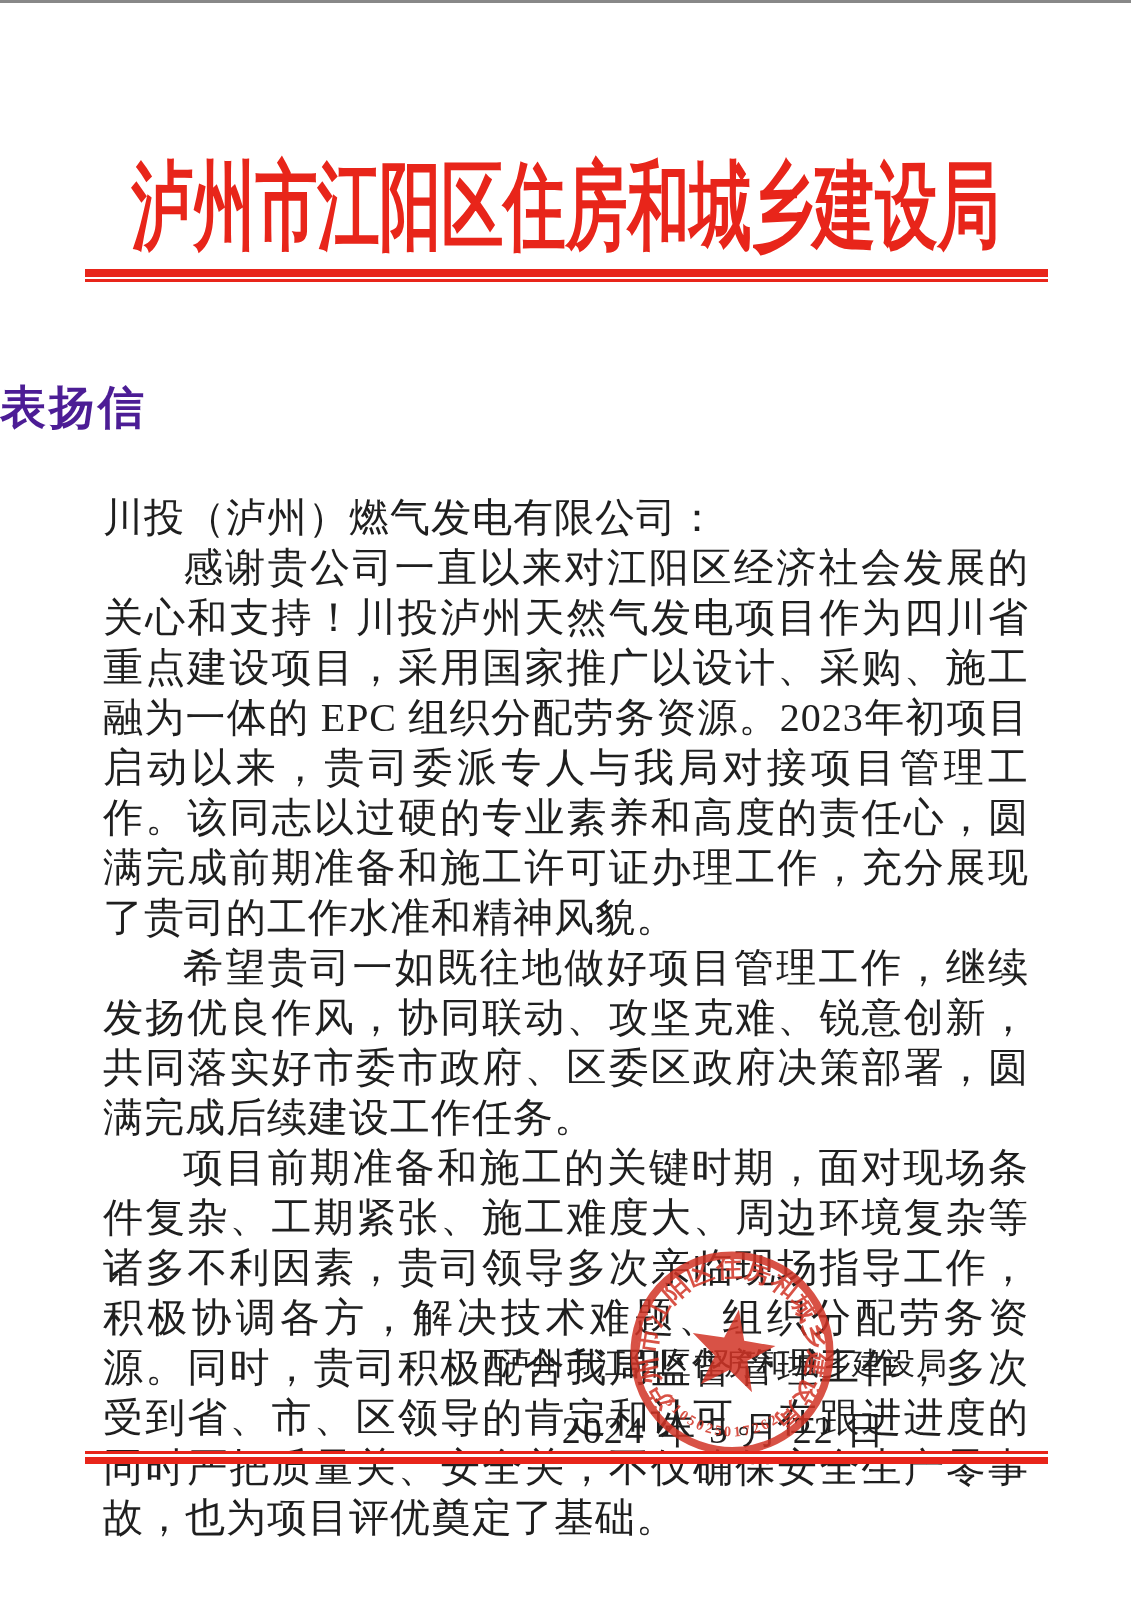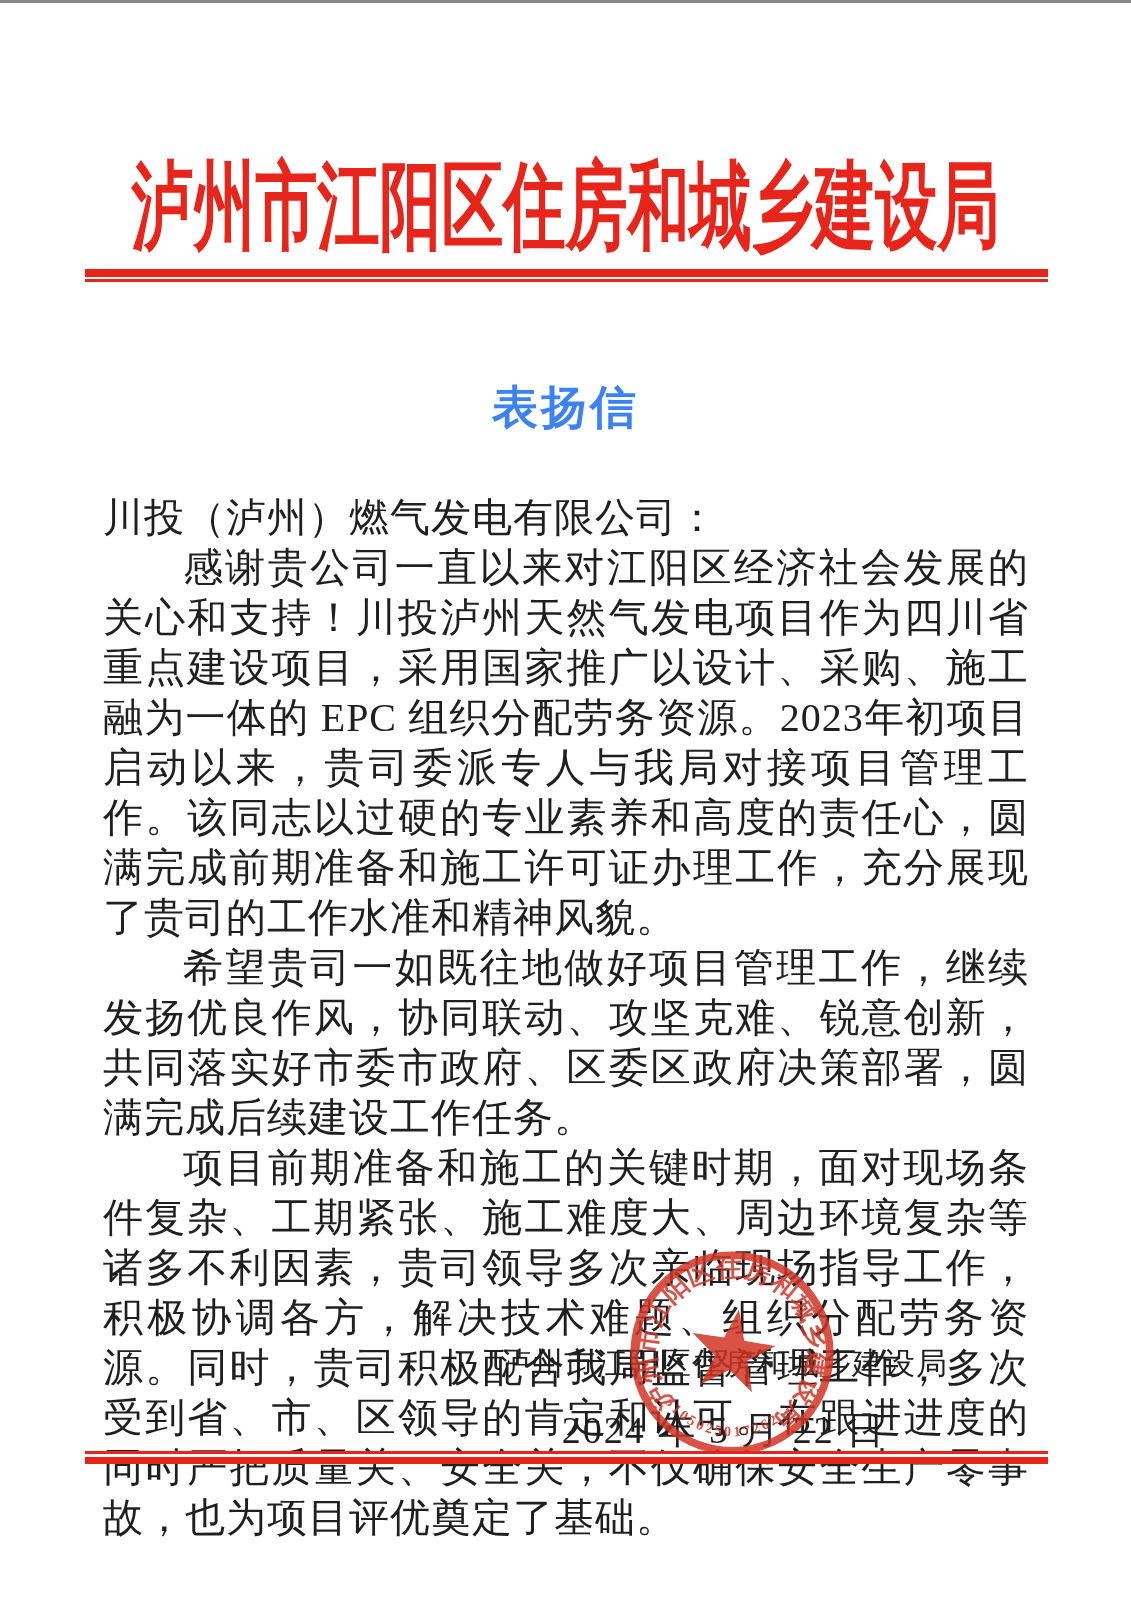--- a/index.html
+++ b/index.html
@@ -31,24 +31,23 @@
   .rule-top .thick{height:8px;background:#e8251a;}
   .rule-top .gap{height:2px;background:#fff;}
   .rule-top .thin{height:3px;background:#e8251a;}
   .rule-bottom{top:1448px;}
   .rule-bottom .thin{height:3px;background:#e8251a;}
   .rule-bottom .gap{height:3px;background:#fff;}
   .rule-bottom .thick{height:7px;background:#e8251a;}
   
   .doc-title{
     position:absolute;top:374px;left:0;width:100%;
-    text-align:center;
     font-size:46px;font-weight:bold;
     letter-spacing:3px;
-    color:#3b82f6;
+    color:#4c1d95;
   }
   
   .body-text{
     position:absolute;top:490px;left:103px;width:926px;
     font-size:40px;line-height:50px;
     letter-spacing:1px;
     text-align:justify;
   }
   .body-text p{margin:0;}
   .body-text p.indent{text-indent:2em;}

